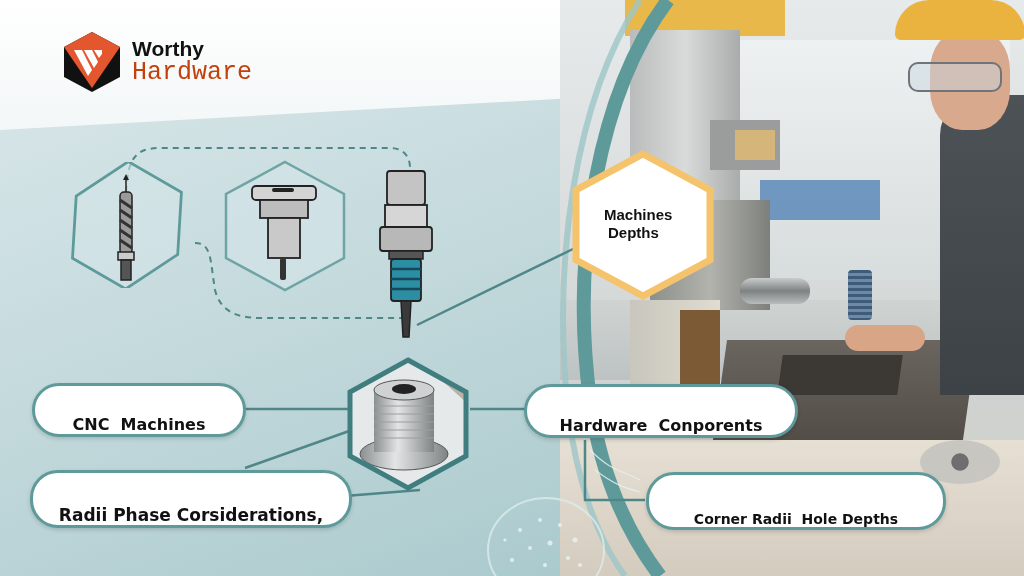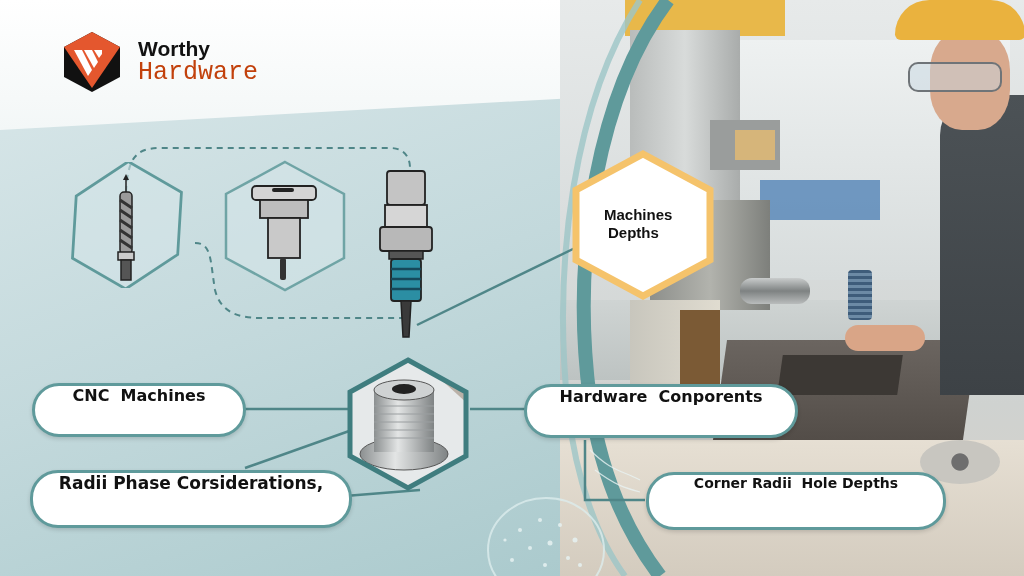--- a/index.html
+++ b/index.html
@@ -4,25 +4,25 @@
 <style>
   html, body { margin:0; padding:0; }
   body { width:1024px; height:576px; overflow:hidden; position:relative; font-family:"DejaVu Sans", sans-serif; background:#c6dcdf; }
   .bg-left { position:absolute; inset:0; background:linear-gradient(160deg,#dce9eb 0%,#c3d9dc 45%,#9fc3c6 100%); }
   .top-band { position:absolute; left:0; top:0; width:700px; height:130px; background:linear-gradient(180deg,#ffffff 0%,#f3f7f7 100%); clip-path:polygon(0 0,100% 0,100% 70%,0 100%); }
   .photo { position:absolute; left:560px; top:0; width:464px; height:576px; clip-path:ellipse(560px 620px at 100% 50%); overflow:hidden; }
   .photo-bg { position:absolute; inset:0; background:linear-gradient(180deg,#e7eaea 0%,#d9dddd 40%,#cfd2d0 70%,#d8d2c8 100%); }
   .ph { position:absolute; }
   .logo { position:absolute; left:62px; top:30px; display:flex; align-items:center; }
   .logo-mark { width:60px; height:64px; }
-  .logo-text { margin-left:16px; line-height:1.05; }
+  .logo-text { margin-left:10px; line-height:1.05; }
   .logo-title { font-family:"Liberation Sans", sans-serif; font-weight:bold; font-size:21px; color:#111; }
   .logo-sub { font-family:Liberation Mono, monospace; font-size:25px; color:#c2410c; }
   .hex { position:absolute; }
-  .pill { position:absolute; background:#fff; border:3px solid #5f9a9b; border-radius:28px; display:flex; align-items:flex-start; justify-content:center; font-family:"DejaVu Sans", sans-serif; font-weight:bold; font-size:16px; color:#111; box-shadow:0 2px 4px rgba(0,0,0,0.15); }
+  .pill { position:absolute; background:#fff; border:3px solid #5f9a9b; border-radius:28px; display:flex; align-items:flex-end; justify-content:center; font-family:"DejaVu Sans", sans-serif; font-weight:bold; font-size:16px; color:#111; box-shadow:0 2px 4px rgba(0,0,0,0.15); }
   .std-hex { position:absolute; left:572px; top:150px; width:142px; height:150px; }
   .std-text { position:absolute; left:604px; top:206px; font-family:"Liberation Sans", sans-serif; font-weight:bold; font-size:15px; line-height:18px; color:#111; }
   svg.lines { position:absolute; left:0; top:0; }
 </style>
 </head>
 <body>
 
 <div class="bg-left"></div>
 <div class="top-band"></div>
 

